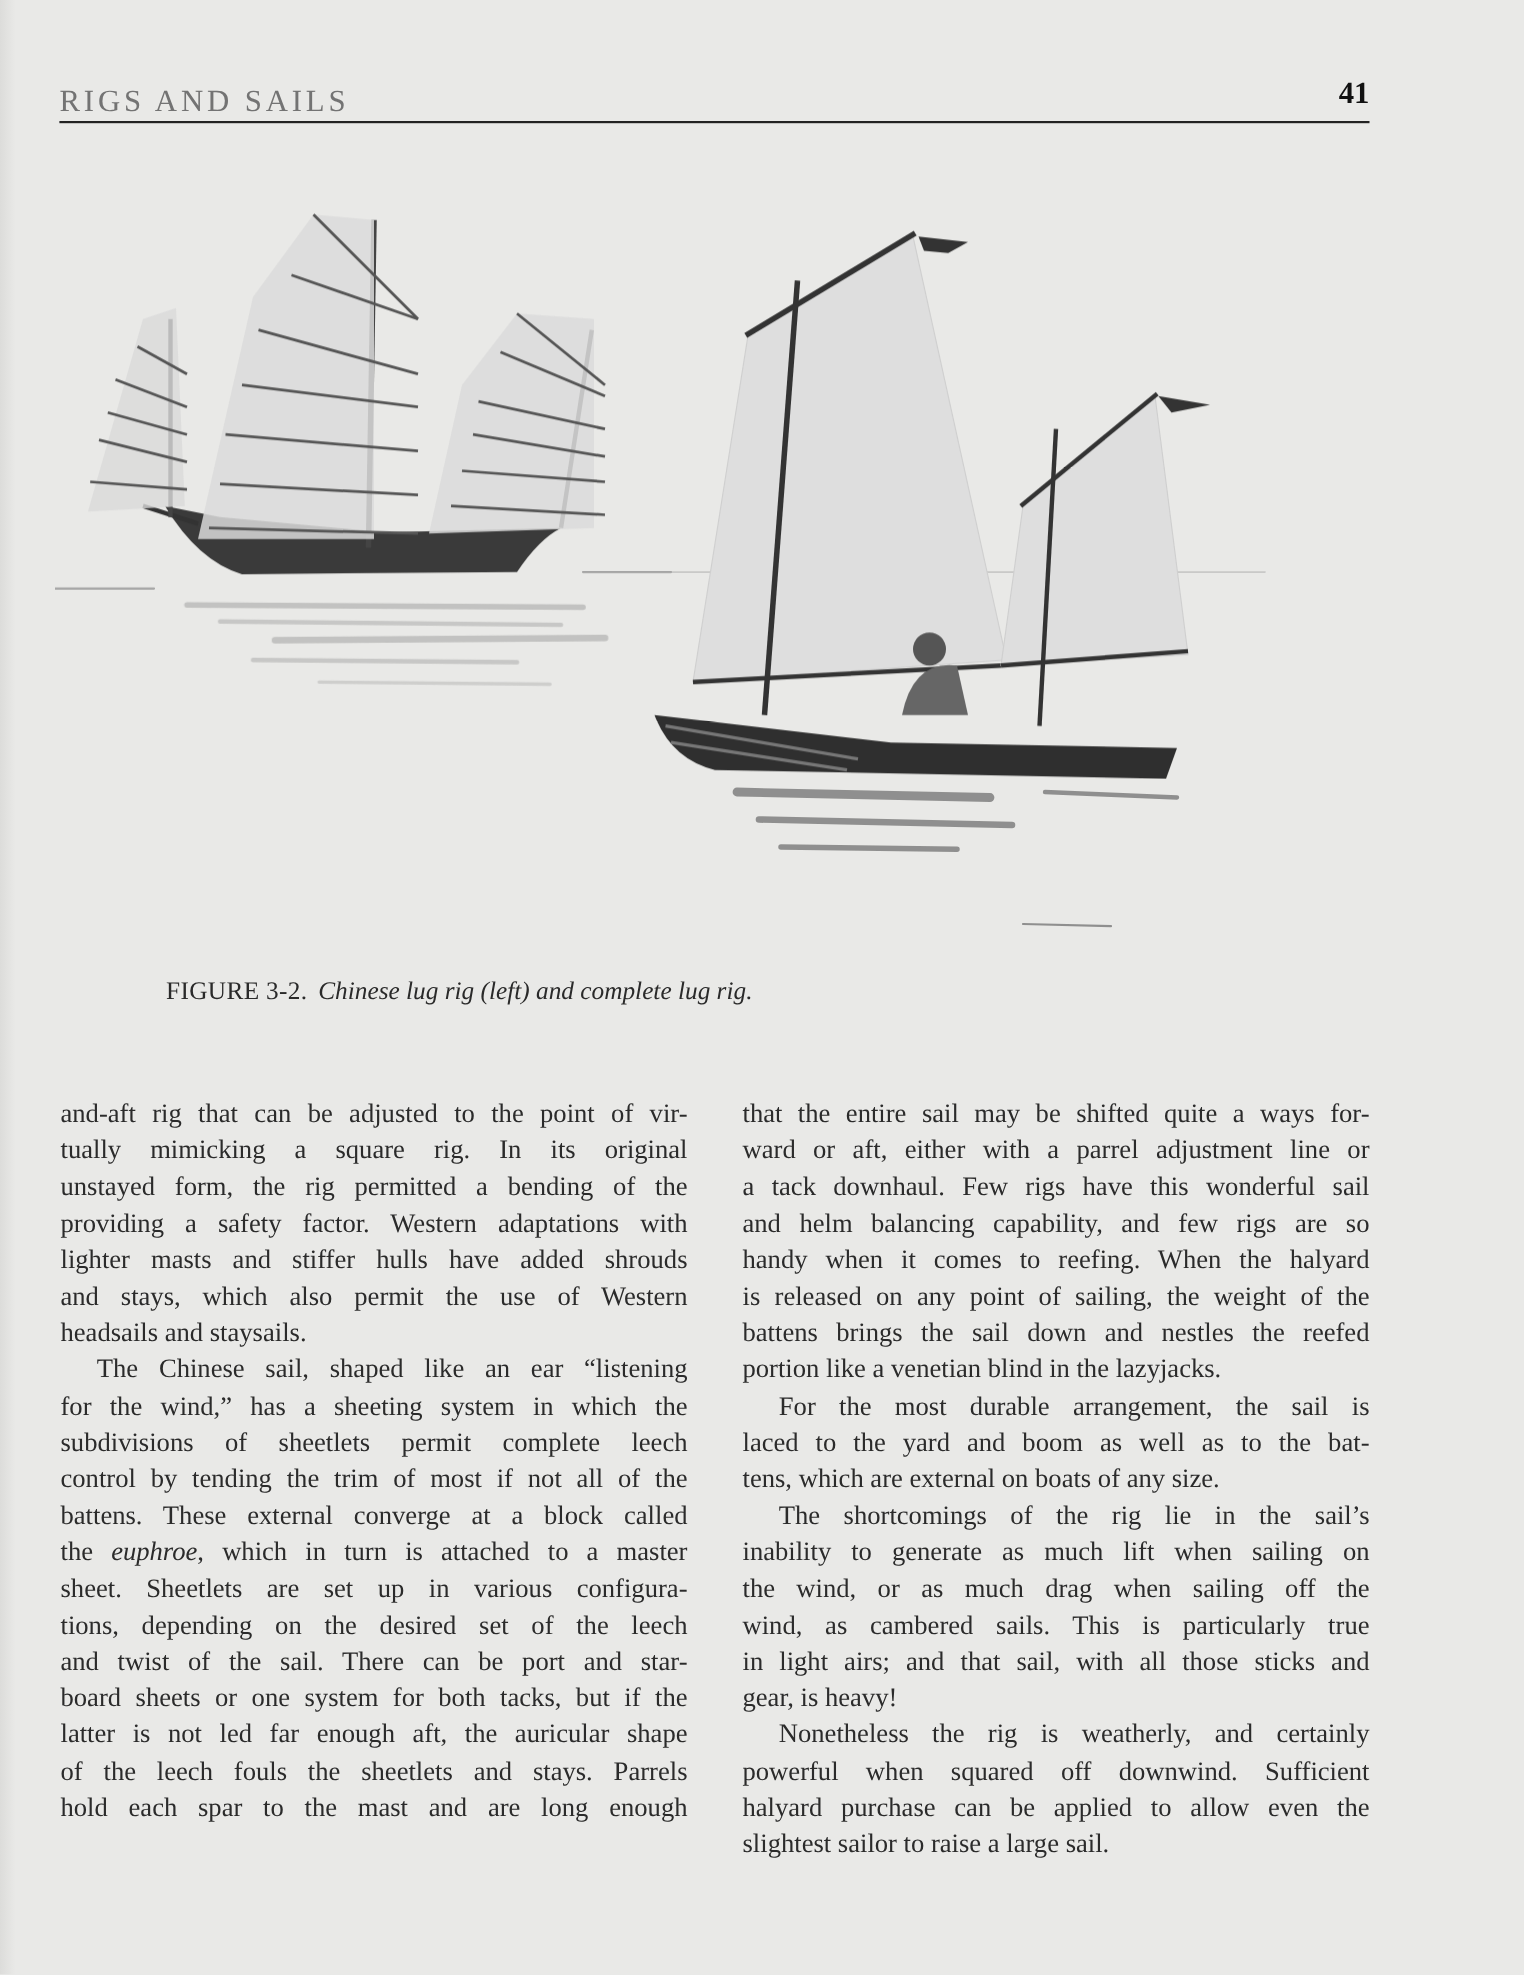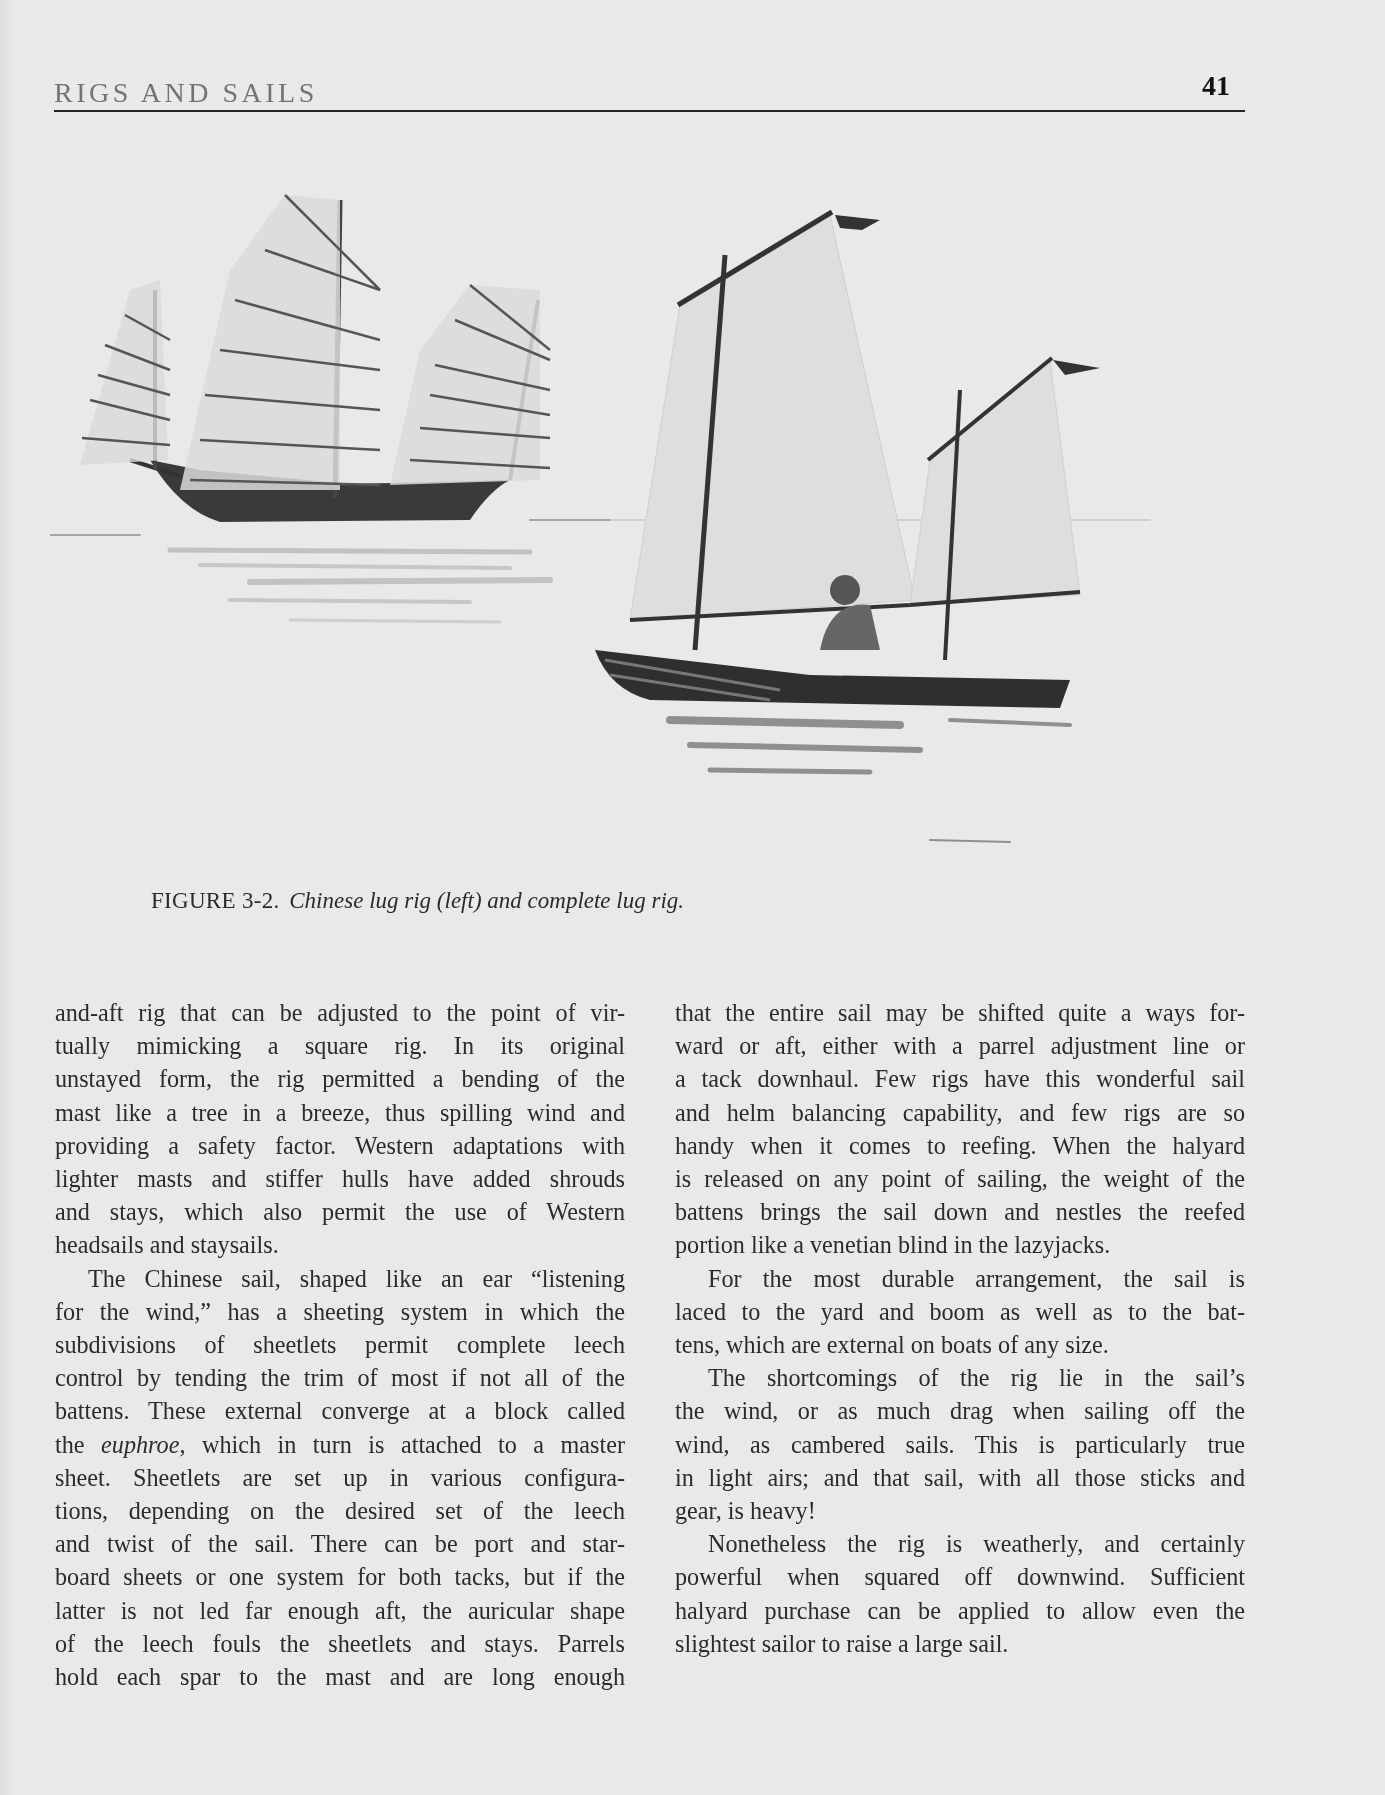--- a/index.html
+++ b/index.html
@@ -18,21 +18,21 @@
   .running-head {
     position: absolute; left: 54px; top: 72px; width: 1191px; height: 38px;
     border-bottom: 2px solid #222;
   }
   .running-head .section {
     position: absolute; left: 0; top: 5px;
     font-family: "Liberation Serif", serif;
     font-size: 28px; letter-spacing: 3.5px; color: #737373;
   }
   .running-head .folio {
-    position: absolute; right: 15px; top: -2px;
+    position: absolute; right: 0; top: -2px;
     font-family: "Liberation Serif", serif;
     font-size: 28px; font-weight: bold; color: #111;
   }
   .figure {
     position: absolute; left: 50px; top: 180px; width: 1200px; height: 700px;
   }
   .figure svg { width: 100%; height: 100%; }
   .caption {
     position: absolute; left: 151px; top: 888px;
     font-family: "Liberation Serif", serif; font-size: 23px; color: #2a2a2a;
@@ -147,21 +147,20 @@
 <div class="caption">
   <span class="label">FIGURE 3-2.</span>
   <span class="text">Chinese lug rig (left) and complete lug rig.</span>
 </div>
 
 <div class="column col-left">
   <p class="noindent">
     <span class="line">and-aft rig that can be adjusted to the point of vir-</span>
     <span class="line">tually mimicking a square rig. In its original</span>
     <span class="line">unstayed form, the rig permitted a bending of the</span>
-    <span class="line">mast like a tree in a breeze, thus spilling wind and</span>
     <span class="line">providing a safety factor. Western adaptations with</span>
     <span class="line">lighter masts and stiffer hulls have added shrouds</span>
     <span class="line">and stays, which also permit the use of Western</span>
     <span class="line last">headsails and staysails.</span>
   </p>
   <p>
     <span class="line" style="padding-left:33px">The Chinese sail, shaped like an ear “listening</span>
     <span class="line">for the wind,” has a sheeting system in which the</span>
     <span class="line">subdivisions of sheetlets permit complete leech</span>
     <span class="line">control by tending the trim of most if not all of the</span>
@@ -188,20 +187,21 @@
     <span class="line">battens brings the sail down and nestles the reefed</span>
     <span class="line last">portion like a venetian blind in the lazyjacks.</span>
   </p>
   <p>
     <span class="line" style="padding-left:33px">For the most durable arrangement, the sail is</span>
     <span class="line">laced to the yard and boom as well as to the bat-</span>
     <span class="line last">tens, which are external on boats of any size.</span>
   </p>
   <p>
     <span class="line" style="padding-left:33px">The shortcomings of the rig lie in the sail’s</span>
+    <span class="line">inability to generate as much lift when sailing on</span>
     <span class="line">the wind, or as much drag when sailing off the</span>
     <span class="line">wind, as cambered sails. This is particularly true</span>
     <span class="line">in light airs; and that sail, with all those sticks and</span>
     <span class="line last">gear, is heavy!</span>
   </p>
   <p>
     <span class="line" style="padding-left:33px">Nonetheless the rig is weatherly, and certainly</span>
     <span class="line">powerful when squared off downwind. Sufficient</span>
     <span class="line">halyard purchase can be applied to allow even the</span>
     <span class="line last">slightest sailor to raise a large sail.</span>

